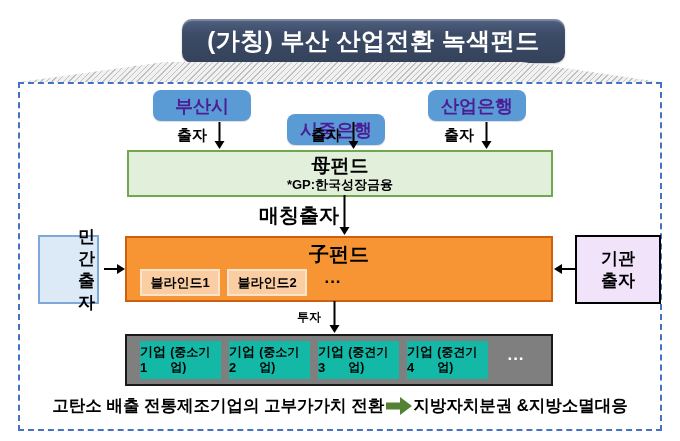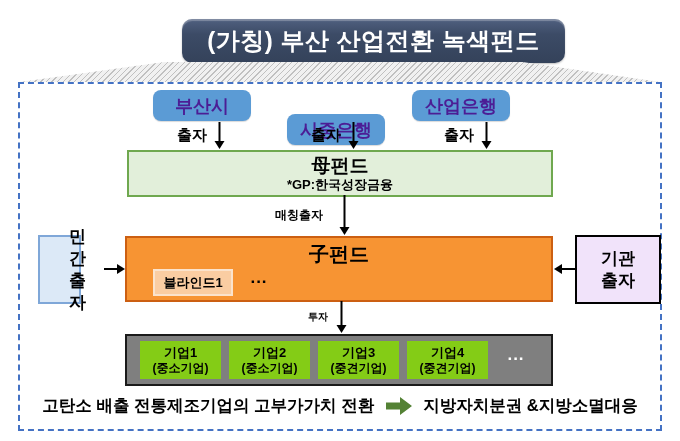--- a/index.html
+++ b/index.html
@@ -36,100 +36,100 @@
   }
 
   
   .investor {
     position:absolute; top:90px; height:31px; width:98px;
     background:#5B9BD5; border-radius:8px;
     display:flex; align-items:center; justify-content:center;
     color:#4c1d95; font-size:18px;
     box-shadow:0 1px 1px rgba(0,0,0,.15);
   }
-  .inv-1 { left:153px; } .inv-2 { left:287px;margin-top:24px; } .inv-3 { left:412px; }
+  .inv-1 { left:153px; } .inv-2 { left:287px;margin-top:24px; } .inv-3 { left:428px; }
 
   .chulja {
     position:absolute; top:121px; height:28px; width:76px;
     display:flex; align-items:center; justify-content:center; gap:7px;
     font-size:15px;
   }
   .ch-1 { left:163px; } .ch-2 { left:297px; } .ch-3 { left:430px; }
 
   
   .mother-fund {
     position:absolute; left:127px; top:150px; width:426px; height:47px;
     background:#E2EFDA; border:2px solid #6FA84F;
     display:flex; flex-direction:column; align-items:center; justify-content:center;text-align:center;
   }
   .mother-title { font-size:19px; line-height:22px; }
   .gp-note { font-size:13px; line-height:16px; }
 
   .matching-unit {
     position:absolute; left:225px; top:195px; width:125px; height:40px;
-    display:flex; align-items:center; justify-content:flex-end; gap:16px;
-    font-size:12px;
+    display:flex; align-items:center; justify-content:flex-end; gap:0;
+    font-size:20px;
   }
 
   
   .child-fund {
     position:absolute; left:125px; top:236px; width:428px; height:66px;
     background:#F79433; border:2px solid #CC5F12;
   }
   .child-title { position:absolute; left:0; right:0; top:3px; text-align:center; font-size:20px; }
   .subfund-row {
-    position:absolute; left:13px; top:31px; display:flex; gap:7px; align-items:center;margin-left:13px;
+    position:absolute; left:13px; top:31px; display:flex; gap:7px; align-items:center;
   }
   .subfund {
     width:80px; height:27px; background:#FACDA2; border:2px solid #FBE3CC;
     display:flex; align-items:center; justify-content:center; font-size:13px;
   }
   .dots { width:38px; text-align:center; font-size:17px; letter-spacing:1px;
           transform:translateY(-5px); }
   .dots-white { color:#ffffff; width:40px; text-align:center; font-size:17px;
           letter-spacing:1px; transform:translateY(-5px); }
 
   
   .side-box {
     position:absolute; top:235px; height:69px;
     display:flex; flex-direction:column; align-items:center; justify-content:center;
     font-size:17px; line-height:22px; text-align:center;
   }
-  .side-left  { left:38px;  width:43px; background:#DCE9F7; border:2px solid #7FA7D8;padding-left:36px; }
+  .side-left  { left:38px;  width:61px; background:#DCE9F7; border:2px solid #7FA7D8;padding-left:36px; }
   .side-right { left:575px; width:86px; background:#F1E3FA; border:2px solid #000000; }
 
   .harrow { position:absolute; top:263px; }
   .harrow-left  { left:104px; }
   .harrow-right { left:554px; }
 
   .tuja-unit {
-    position:absolute; left:237px; top:301px; width:110px; height:32px;
+    position:absolute; left:230px; top:301px; width:110px; height:32px;
     display:flex; align-items:center; justify-content:flex-end; gap:8px;
-    font-size:10px;
+    font-size:12px;
   }
 
   
   .portfolio {
     position:absolute; left:125px; top:334px; width:428px; height:52px;
     background:#7F7F7F; border:2px solid #1a1a1a;
   }
   .company-row {
     position:absolute; left:13px; top:5px; display:flex; gap:8px; align-items:center;
   }
   .company {
-    width:81px; height:38px; background:#84cc16;
-    display:flex; flex-direction:column; align-items:center; justify-content:center;
+    width:81px; height:38px; background:#14b8a6;
+    display:flex; align-items:center; justify-content:center;
   }
   .company .name { font-size:13px; line-height:16px; }
   .company .type { font-size:12px; line-height:15px; }
 
   
   .footer {
     position:absolute; left:18px; top:391px; width:644px; height:30px;
-    display:flex; align-items:center; justify-content:center; gap:10px;
+    display:flex; align-items:center; justify-content:center; gap:0;
     font-size:16.5px;
   }
 
   svg { display:block; }
 </style>
 </head>
 <body>
 
 <div class="stage">
 
@@ -193,20 +193,23 @@
         </svg>
     </span>
   </div>
 
   <div class="child-fund">
     <div class="child-title">子펀드</div>
     <div class="subfund-row">
       <div class="subfund">
           <span>블라인드1</span>
         </div>
+      <div class="subfund">
+          <span>블라인드2</span>
+        </div>
       <div class="dots">...</div>
     </div>
   </div>
 
   <div class="side-box side-left">
     <span>민간</span>
     <span>출자</span>
   </div>
   <span class="harrow harrow-left">
     <svg width="21" height="12" viewBox="0 0 21 12">

